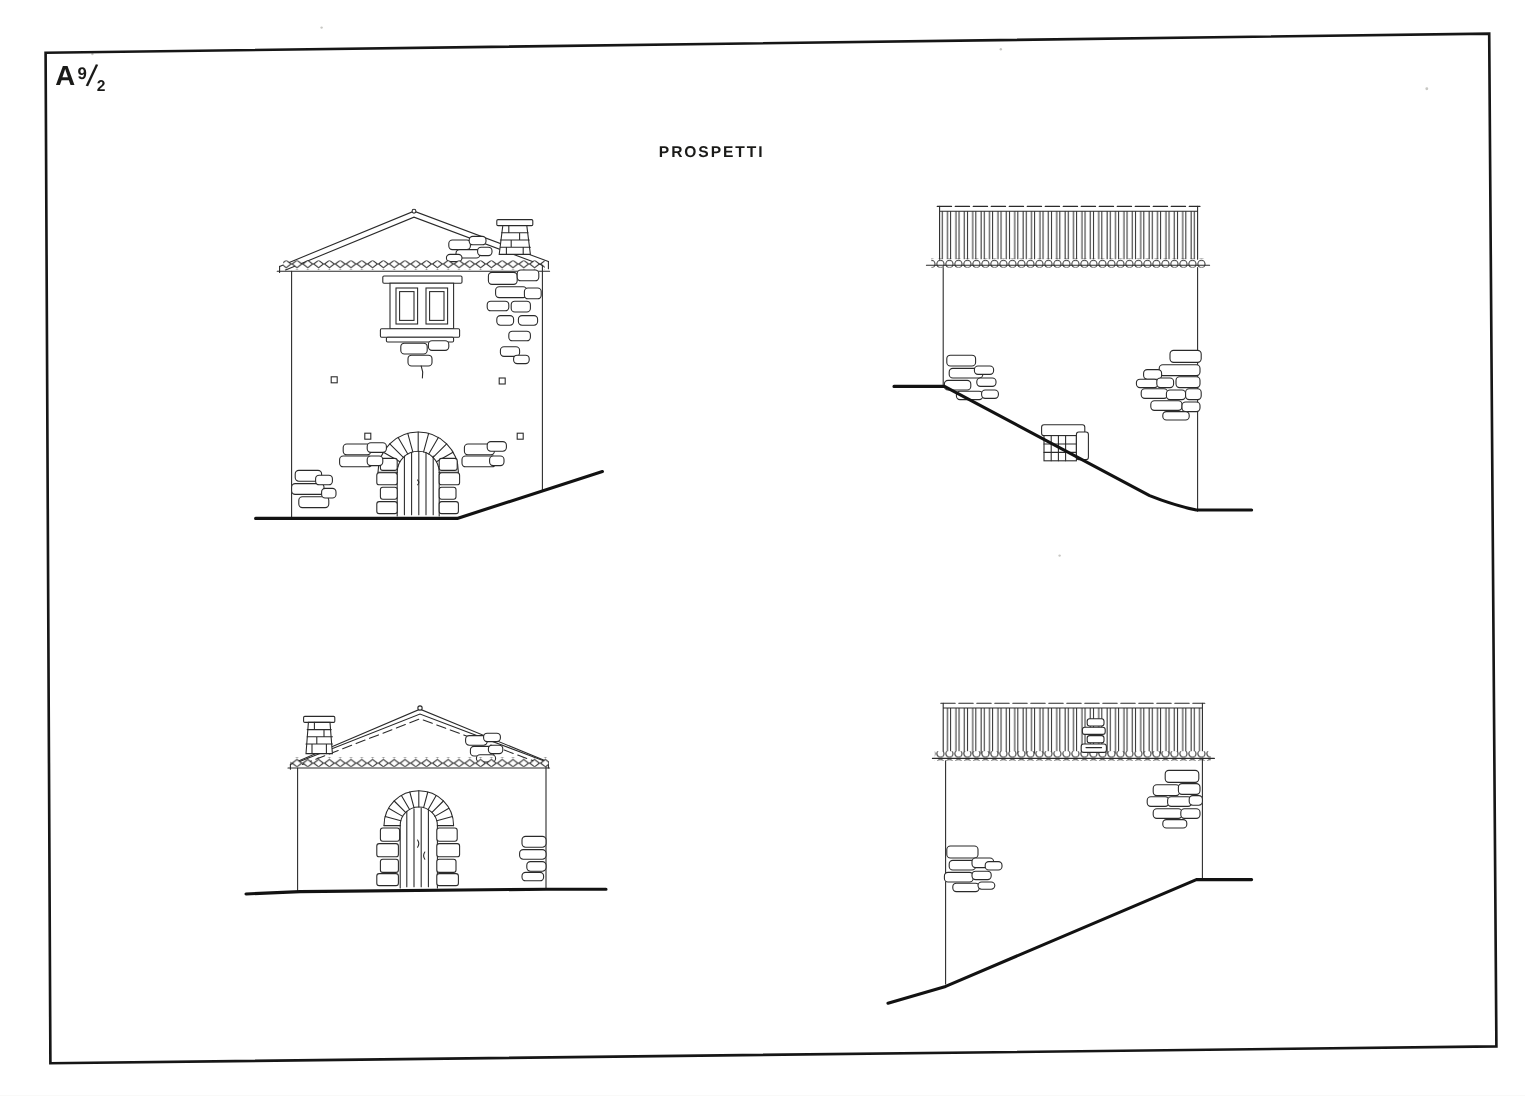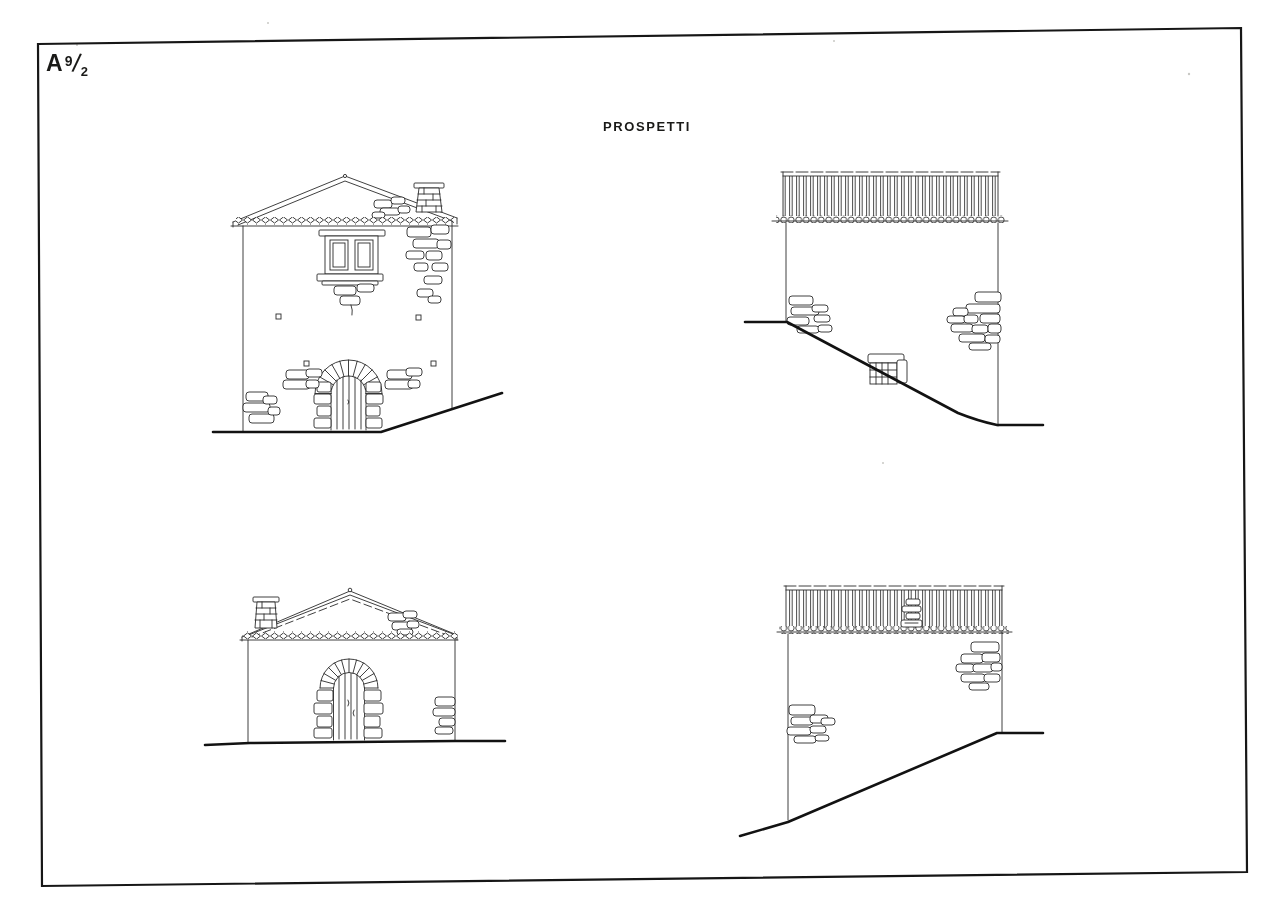--- a/index.html
+++ b/index.html
@@ -9,21 +9,21 @@
   }
   .sheet-label{
     position:absolute;left:46px;top:52px;display:flex;align-items:flex-start;
     font-weight:bold;color:#1a1a18;line-height:1;
   }
   .sheet-label .s-a{font-size:23px;letter-spacing:0;}
   .sheet-label .s-9{font-size:14px;margin:2px 0 0 2px;}
   .sheet-label .s-slash{font-size:26px;font-weight:400;margin:-2px 0 0 1px;transform:rotate(10deg);}
   .sheet-label .s-2{font-size:13px;margin:13px 0 0 0;}
   .drawing-title{
-    position:absolute;left:603px;top:119px;font-size:13px;font-weight:bold;
+    position:absolute;left:549px;top:119px;font-size:13px;font-weight:bold;
     letter-spacing:1.6px;color:#1a1a18;
   }
   svg{position:absolute;left:0;top:0;}
   .ln{stroke:#2a2a2a;stroke-width:0.9;fill:none;stroke-linecap:round;}
   .lnw{stroke:#2a2a2a;stroke-width:0.9;fill:#ffffff;}
   .thick{stroke:#121212;stroke-width:2.6;fill:none;stroke-linecap:round;stroke-linejoin:round;}
   .stone{fill:#ffffff;stroke:#2a2a2a;stroke-width:0.9;}
   .speck{fill:#c8c8c4;}
 </style>
 </head>

